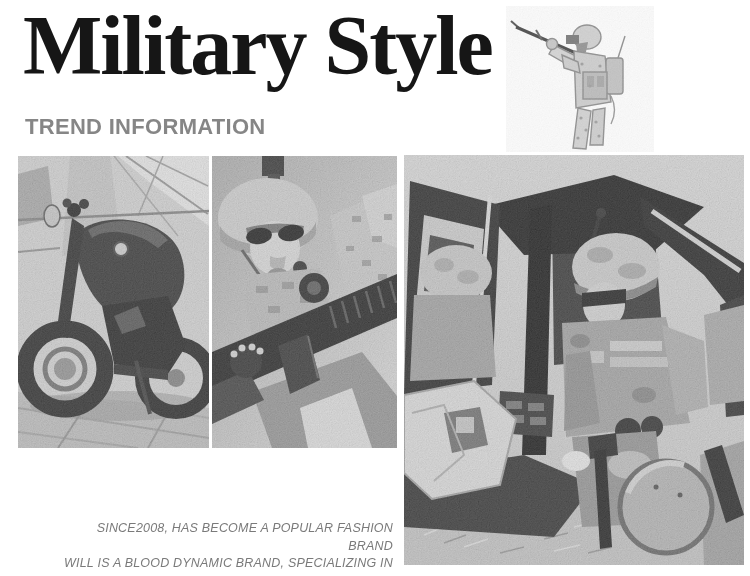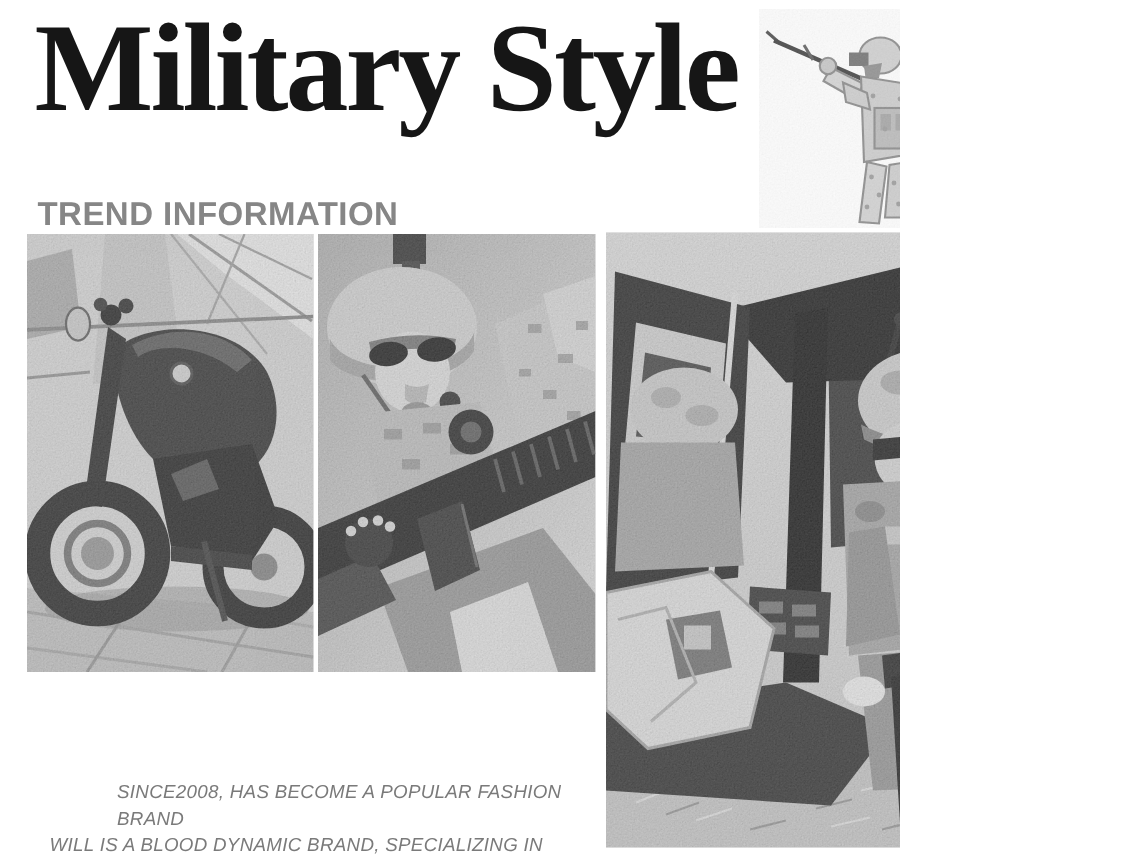--- a/index.html
+++ b/index.html
@@ -1,38 +1,38 @@
 <!DOCTYPE html>
 <html><head>
 <meta charset="utf-8">
 <style>
   html,body{margin:0;padding:0;background:#ffffff;}
   #canvas{
     position:relative;
-    width:600px;height:576px;
+    width:750px;height:576px;
     background:#ffffff;
     overflow:hidden;
     font-family:"Liberation Sans", sans-serif;
+    text-align:right;
   }
   .page-title{
     position:absolute;left:23px;top:2px;
     font-family:"Liberation Serif", serif;
     font-weight:bold;
     font-size:84px;line-height:1.05;
     letter-spacing:-2px;
     color:#161616;
     white-space:nowrap;
   }
   .section-heading{
     position:absolute;left:25px;top:114px;
     font-size:22px;font-weight:bold;
     letter-spacing:0.3px;
     color:#868686;
     white-space:nowrap;
-    margin-top:16px;
   }
   .hero-soldier{
     position:absolute;left:506px;top:6px;width:148px;height:146px;
   }
   .photo{position:absolute;overflow:hidden;background:#cccccc;}
   .photo svg{display:block;width:100%;height:100%;}
   #photo-motorcycle{left:18px;top:156px;width:191px;height:292px;}
   #photo-soldier-rifle{left:212px;top:156px;width:185px;height:292px;}
   #photo-soldiers-vehicle{left:404px;top:155px;width:340px;height:410px;}
   .brand-description{

